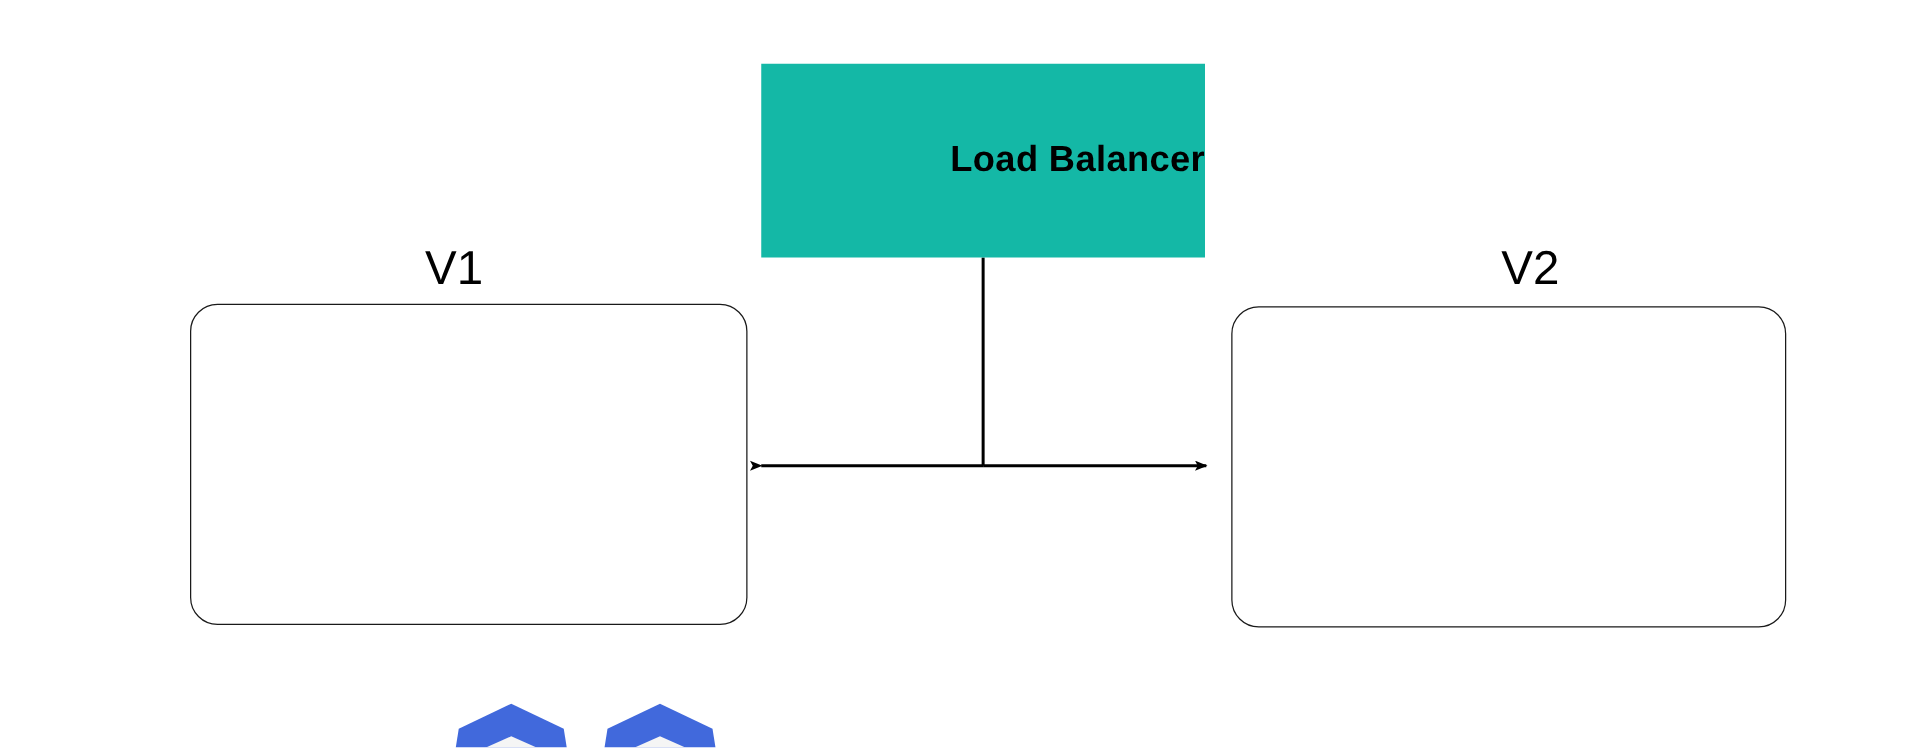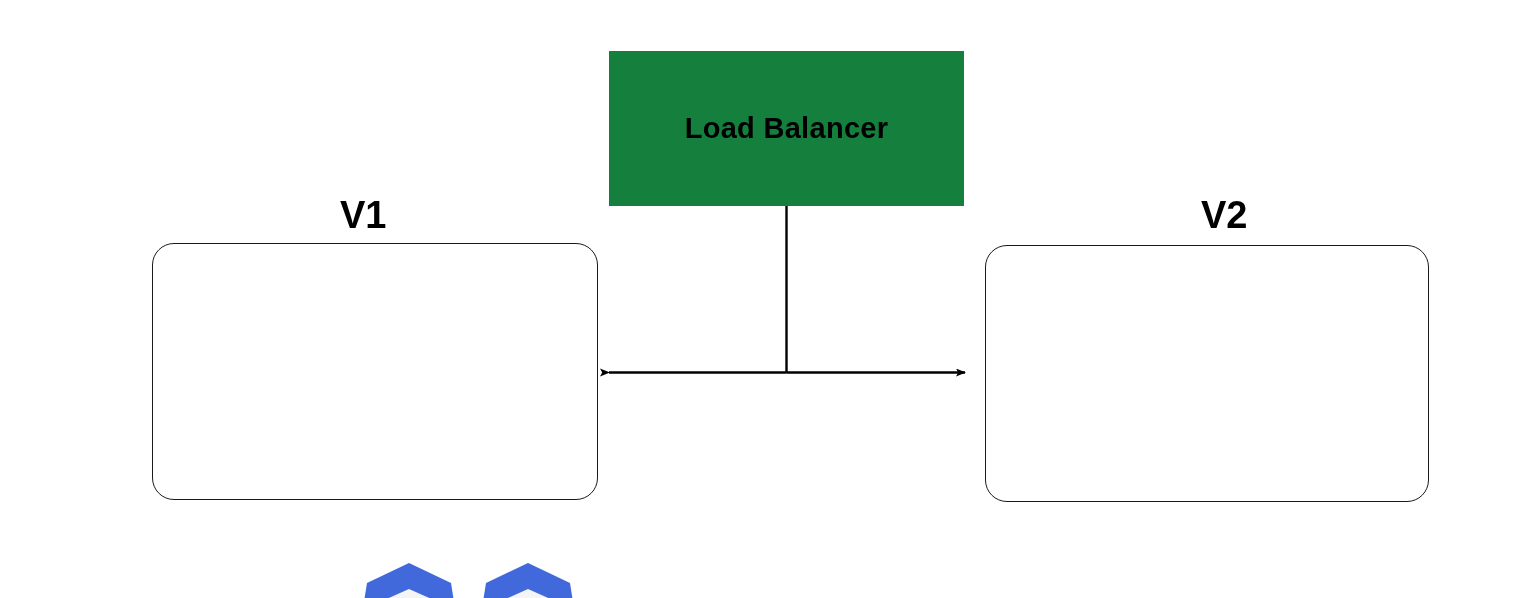--- a/index.html
+++ b/index.html
@@ -57,21 +57,21 @@
     top: 245px;
     width: 444px;
     height: 257px;
   }
   .group-title {
     position: absolute;
     font-size: 38px;
     color: #000000;
     line-height: 1;
     white-space: nowrap;
-    font-weight: bold;
+    font-weight: normal;
   }
   .title-v1 { left: 340px; top: 196px; }
   .title-v2 { left: 1172px; top: 196px; margin-left: 29px; }
 
   
   .pod {
     position: absolute;
   }
   .pod svg { display: block; }
 
@@ -103,21 +103,21 @@
       </marker>
     </defs>
 
     <line x1="786.5" y1="206" x2="786.5" y2="372.5" stroke="#000000" stroke-width="2.4"></line>
 
     <line x1="786.5" y1="372.5" x2="609" y2="372.5" stroke="#000000" stroke-width="2.4" marker-end="url(#arrow-left)"></line>
 
     <line x1="786.5" y1="372.5" x2="965" y2="372.5" stroke="#000000" stroke-width="2.4" marker-end="url(#arrow-right)"></line>
   </svg>
 
-  <div class="lb-box" style="background: #15803d;">
+  <div class="lb-box" style="background: #14b8a6; justify-content: flex-end;">
     <span class="lb-label" style="color: rgb(0, 0, 0);">Load Balancer</span>
   </div>
 
   <div class="group-title title-v1">V1</div>
 
   <div class="group-box group-v1" style="border-color: rgb(26, 26, 26);">
 
     <div class="pod pod-v1-a">
       <svg width="102" height="112" viewBox="0 0 102 112" xmlns="http://www.w3.org/2000/svg">
         <polygon points="51,2 93,22 100,66 72,104 30,104 2,66 9,22" fill="#4169DC"></polygon>

